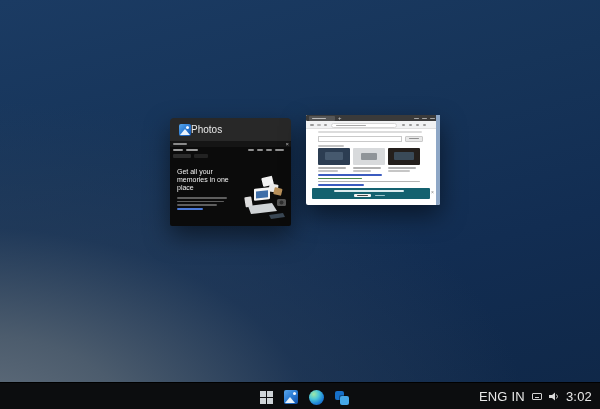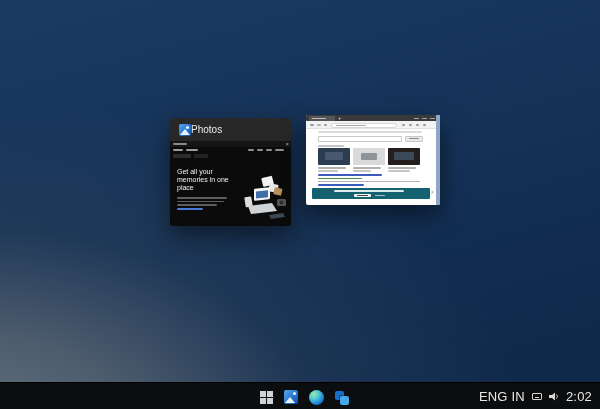--- a/index.html
+++ b/index.html
@@ -179,17 +179,17 @@
       </span>
     </div>
 
     <div style="position:absolute;right:8px;top:0;height:27px;display:flex;align-items:center;gap:7px;">
       <span class="tray-txt">ENG IN</span>
       <span class="kbd-ic"></span>
       <svg width="10" height="9" viewBox="0 0 10 9">
         <polygon points="0,3 3,3 6,0.5 6,8.5 3,6 0,6" fill="#d9d9d9"></polygon>
         <path d="M7.5 2.5 Q9.5 4.5 7.5 6.5" stroke="#d9d9d9" stroke-width="1" fill="none"></path>
       </svg>
-      <span class="tray-txt">2:02</span>
+      <span class="tray-txt">3:02</span>
     </div>
   </div>
 
 </div>
 
 </body></html>

